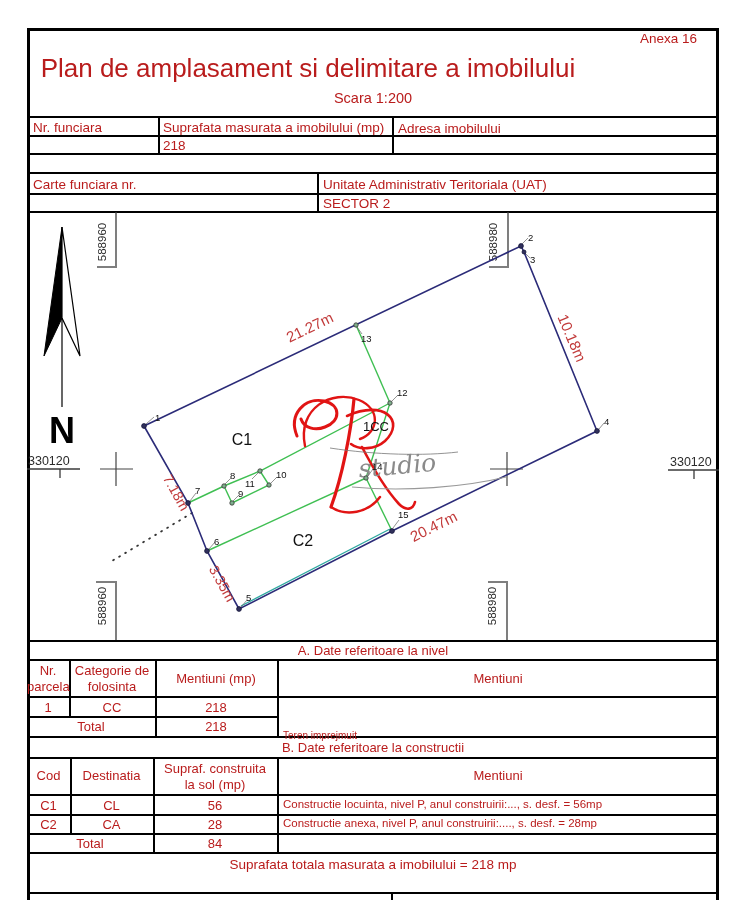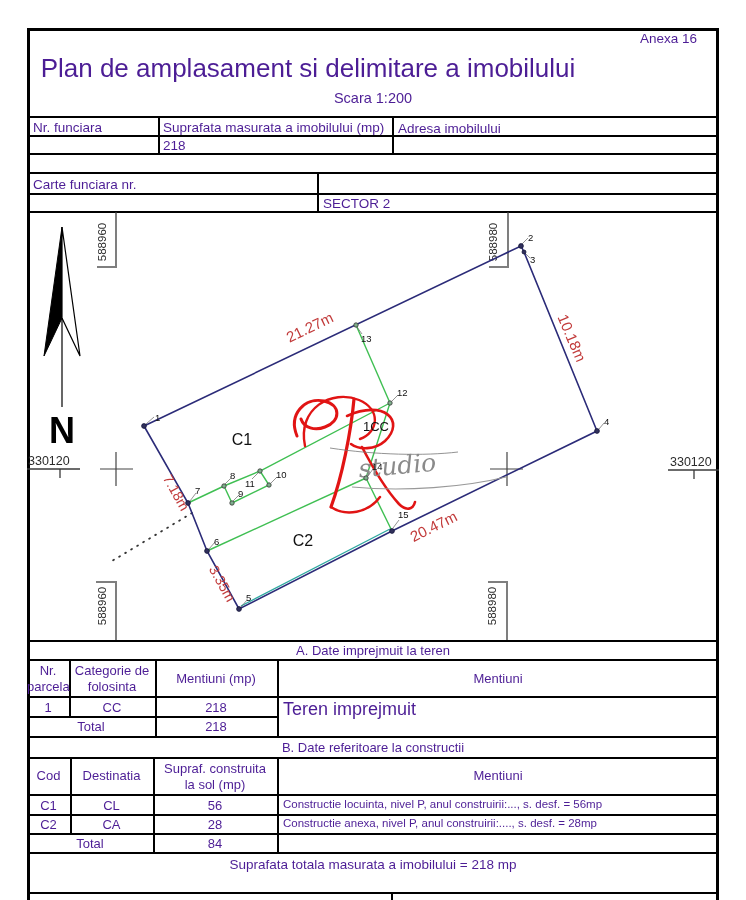--- a/index.html
+++ b/index.html
@@ -1,21 +1,21 @@
 <!DOCTYPE html>
 <html><head>
 <meta charset="utf-8">
 <style>
   html,body{margin:0;padding:0;background:#fff;}
   .page{position:relative;width:746px;height:900px;background:#fff;overflow:hidden;
         font-family:"Liberation Sans",sans-serif;color:#151515;}
   .frame{position:absolute;left:27px;top:28px;width:692px;height:880px;
          border:3px solid #000;box-sizing:border-box;}
   .hl,.vl{position:absolute;background:#000;}
-  .lbl{position:absolute;font-size:13px;color:#4c1d95;line-height:1.2;white-space:nowrap;}
+  .lbl{position:absolute;font-size:13px;color:#b91c1c;line-height:1.2;white-space:nowrap;}
   .c{text-align:center;}
   .r{text-align:right;}
   .title{font-size:26px;}
   .sub{font-size:14.5px;}
   svg text{font-family:"Liberation Sans",sans-serif;}
   .gridlbl{font-size:11.5px;fill:#2b2b2b;}
   .gridlbl2{font-size:12.5px;fill:#2b2b2b;}
   .ptlbl{font-size:9.5px;fill:#111;}
   .bldlbl{font-size:16px;fill:#111;}
   .parcellbl{font-size:13px;fill:#111;}
@@ -43,20 +43,21 @@
   <div class="lbl" style="left:33px;top:120px;font-size:13.5px;">Nr. funciara</div>
   <div class="lbl" style="left:163px;top:120px;font-size:13.5px;">Suprafata masurata a imobilului (mp)</div>
   <div class="lbl" style="left:398px;top:121px;font-size:13.5px;">Adresa imobilului</div>
   <div class="lbl" style="left:163px;top:138px;font-size:13.5px;">218</div>
 
   <i class="hl" style="left:27px;top:172px;width:692px;height:2px;"></i>
   <i class="hl" style="left:27px;top:193px;width:692px;height:2px;"></i>
   <i class="hl" style="left:27px;top:211px;width:692px;height:2px;"></i>
   <i class="vl" style="left:317px;top:172px;width:2px;height:41px;"></i>
   <div class="lbl" style="left:33px;top:177px;font-size:13.5px;">Carte funciara nr.</div>
+  <div class="lbl" style="left:323px;top:177px;font-size:13.5px;">Unitate Administrativ Teritoriala (UAT)</div>
   <div class="lbl" style="left:323px;top:196px;font-size:13.5px;">SECTOR 2</div>
 
   <svg style="position:absolute;left:27px;top:212px;width:692px;height:429px;" viewBox="27 212 692 429">
 
     <g>
       <polygon points="62,227 44,356 62,318" fill="#000" stroke="#000" stroke-width="1"></polygon>
       <polygon points="62,227 62,318 80,356" fill="#fff" stroke="#000" stroke-width="1.2"></polygon>
       <line x1="62" y1="318" x2="62" y2="407" stroke="#000" stroke-width="1.2"></line>
       <text class="northN" x="62" y="443" text-anchor="middle">N</text>
     </g>
@@ -184,31 +185,31 @@
 
   <i class="hl" style="left:27px;top:640px;width:692px;height:2px;"></i>
   <i class="hl" style="left:27px;top:659px;width:692px;height:2px;"></i>
   <i class="hl" style="left:27px;top:696px;width:692px;height:2px;"></i>
   <i class="hl" style="left:27px;top:716px;width:250px;height:2px;"></i>
   <i class="hl" style="left:27px;top:736px;width:692px;height:2px;"></i>
   <i class="vl" style="left:69px;top:659px;width:2px;height:59px;"></i>
   <i class="vl" style="left:155px;top:659px;width:2px;height:79px;"></i>
   <i class="vl" style="left:277px;top:659px;width:2px;height:79px;"></i>
 
-  <div class="lbl c" style="left:27px;top:643px;width:692px;">A. Date imprejmuit la teren</div>
+  <div class="lbl c" style="left:27px;top:643px;width:692px;">A. Date referitoare la nivel</div>
   <div class="lbl c" style="left:27px;top:663px;width:42px;">Nr.</div>
   <div class="lbl c" style="left:27px;top:679px;width:42px;">parcela</div>
   <div class="lbl c" style="left:69px;top:663px;width:86px;">Categorie de</div>
   <div class="lbl c" style="left:69px;top:679px;width:86px;">folosinta</div>
   <div class="lbl c" style="left:155px;top:671px;width:122px;">Mentiuni (mp)</div>
   <div class="lbl c" style="left:277px;top:671px;width:442px;">Mentiuni</div>
   <div class="lbl c" style="left:27px;top:700px;width:42px;">1</div>
   <div class="lbl c" style="left:69px;top:700px;width:86px;">CC</div>
   <div class="lbl c" style="left:155px;top:700px;width:122px;">218</div>
-  <div class="lbl" style="left:283px;top:699px;font-size:18px;">Teren imprejmuit</div>
+  <div class="lbl" style="left:283px;top:730px;font-size:10px;">Teren imprejmuit</div>
   <div class="lbl c" style="left:27px;top:719px;width:128px;">Total</div>
   <div class="lbl c" style="left:155px;top:719px;width:122px;">218</div>
 
   <i class="hl" style="left:27px;top:757px;width:692px;height:2px;"></i>
   <i class="hl" style="left:27px;top:794px;width:692px;height:2px;"></i>
   <i class="hl" style="left:27px;top:814px;width:692px;height:2px;"></i>
   <i class="hl" style="left:27px;top:833px;width:692px;height:2px;"></i>
   <i class="hl" style="left:27px;top:852px;width:692px;height:2px;"></i>
   <i class="vl" style="left:70px;top:757px;width:2px;height:78px;"></i>
   <i class="vl" style="left:153px;top:757px;width:2px;height:97px;"></i>

